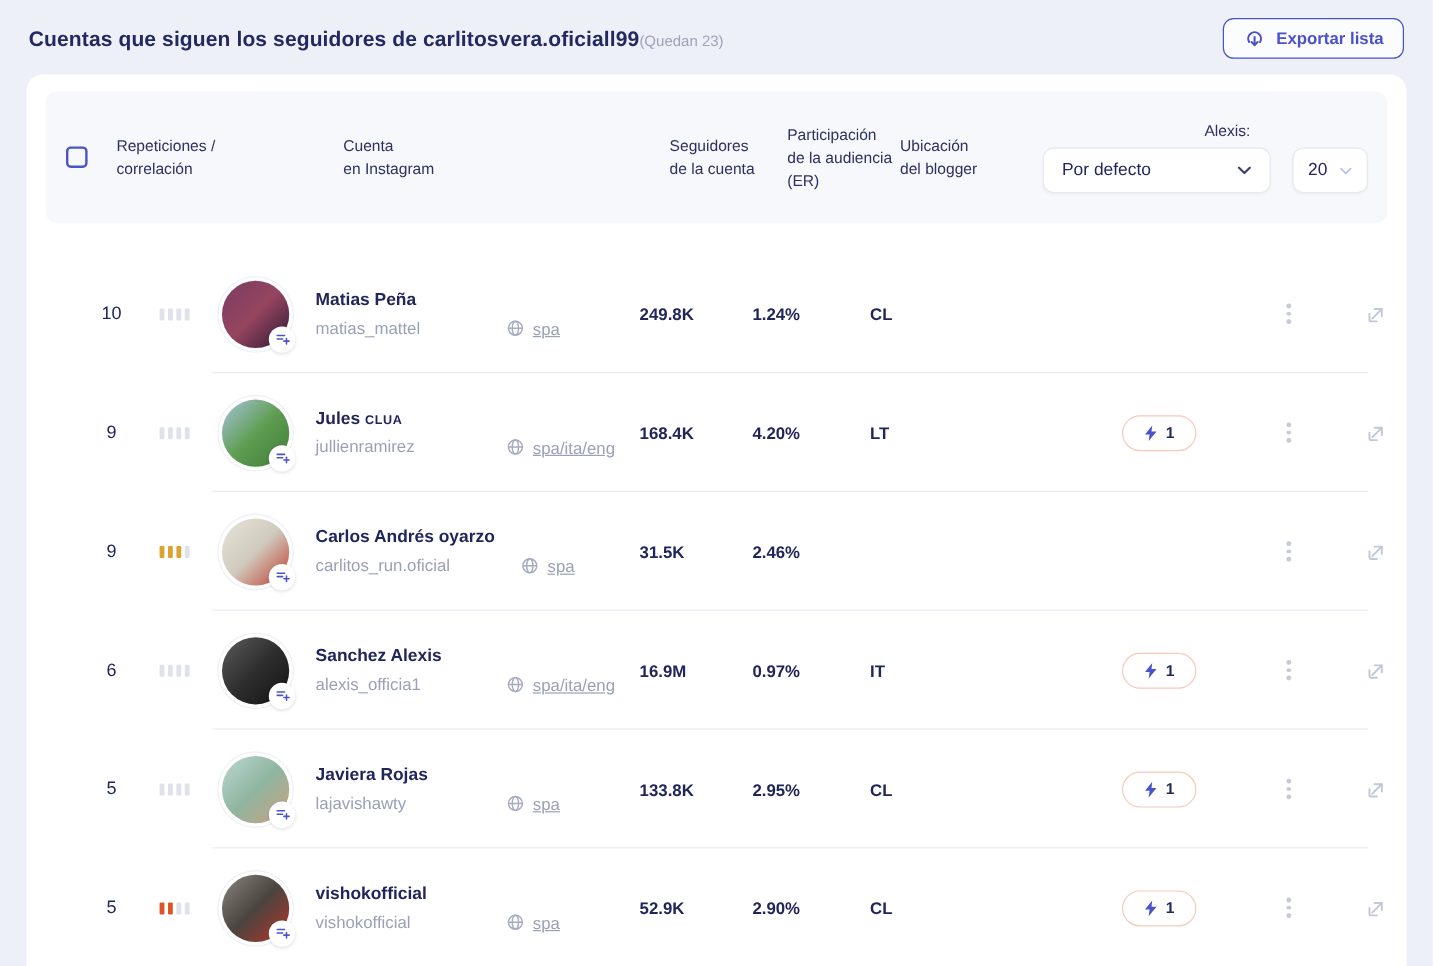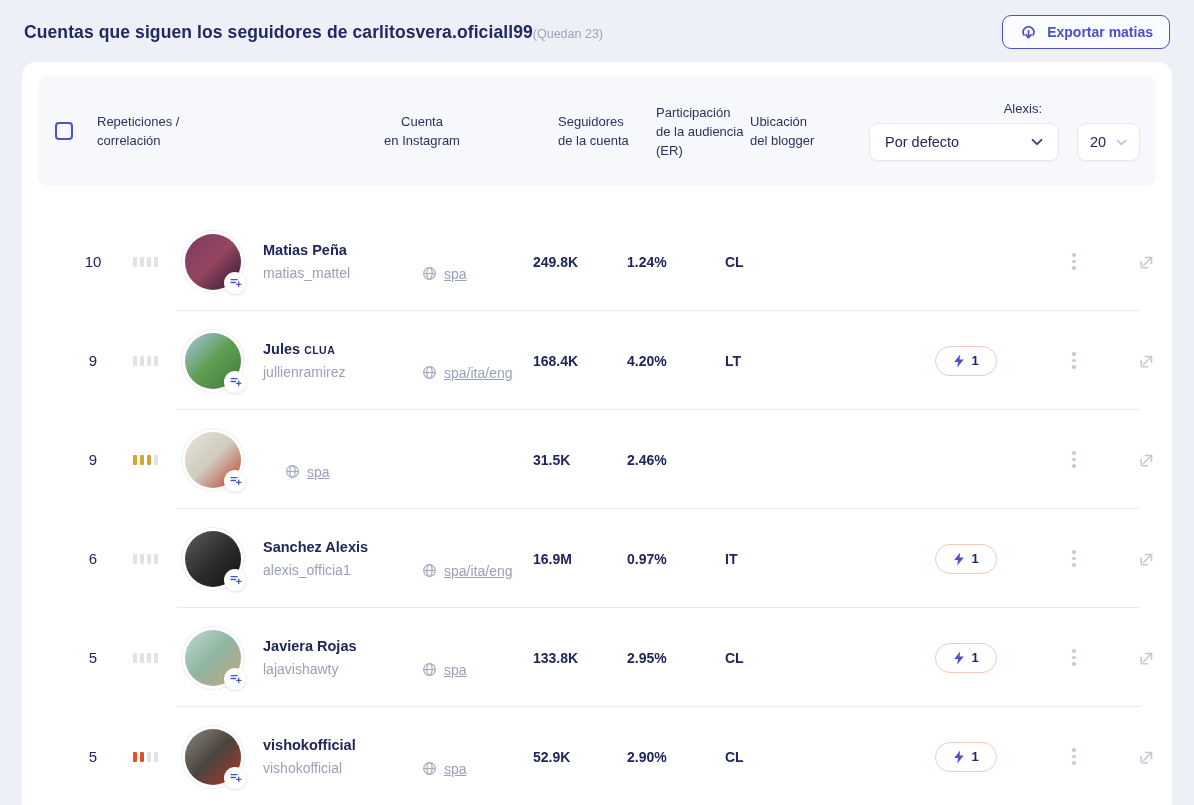--- a/index.html
+++ b/index.html
@@ -54,21 +54,21 @@
   .th { font-size: 13px; color: #2c3161; line-height: 19px; }
   .th-check { width: 30px; }
   .checkbox {
     width: 18px; height: 18px;
     border: 2px solid #4a54c8;
     border-radius: 4px;
     background: #f7f8fb;
     cursor: pointer;
   }
   .th-rep { width: 189px; margin-left: 12px; }
-  .th-account { width: 272px; text-align: center; }
+  .th-account { width: 272px; }
   .th-followers { width: 98px; }
   .th-er { width: 94px; }
   .th-location { width: 110px; }
 
   .sort-area { margin-left: auto; display: flex; flex-direction: column; align-items: flex-end; gap: 7px; }
   .sort-label { font-size: 13px; color: #2c3161; margin-right: 98px; }
   .sort-row { display: flex; gap: 18px; align-items: center; }
   .select-box {
     height: 38px; background: #fff;
     border: 1px solid #e7e9f2; border-radius: 9px;
@@ -143,21 +143,21 @@
     <span class="page-subtitle">(Quedan 23)</span>
   </div>
   <button class="export-btn">
     <span style="display:flex;">
       <svg width="19" height="19" viewBox="0 0 20 20" fill="none">
         <path d="M5.2 12.6 A 5.6 5.6 0 1 1 14.8 12.6" stroke="#4a50cb" stroke-width="1.8" stroke-linecap="round"></path>
         <path d="M10 8.2 V15" stroke="#4a50cb" stroke-width="1.8" stroke-linecap="round"></path>
         <path d="M7.3 12.6 L10 15.3 L12.7 12.6" stroke="#4a50cb" stroke-width="1.8" stroke-linecap="round" stroke-linejoin="round"></path>
       </svg>
     </span>
-    <span>Exportar matias</span>
+    <span>Exportar lista</span>
   </button>
 </div>
 
 <div class="card">
 
   <div class="thead">
     <div class="th-check">
       <div class="checkbox"></div>
     </div>
     <div class="th th-rep">
@@ -353,20 +353,27 @@
           <svg width="13" height="13" viewBox="0 0 16 16" fill="none">
             <path d="M2.5 4.5 H10" stroke="#4a54c8" stroke-width="1.6" stroke-linecap="round"></path>
             <path d="M2.5 8 H8" stroke="#4a54c8" stroke-width="1.6" stroke-linecap="round"></path>
             <path d="M12 7.5 V13" stroke="#4a54c8" stroke-width="1.6" stroke-linecap="round"></path>
             <path d="M9.3 10.2 H14.7" stroke="#4a54c8" stroke-width="1.6" stroke-linecap="round"></path>
           </svg>
         </span>
       </div>
     </div>
     <div class="cell-profile">
+      <div class="who">
+        <div class="name-line">
+          <span>Carlos Andrés oyarzo</span>
+          <span class="name-suffix"></span>
+        </div>
+        <div class="user-line">carlitos_run.oficial</div>
+      </div>
       <div class="cell-lang">
         <span style="display:flex;">
           <svg width="15" height="15" viewBox="0 0 16 16" fill="none">
             <circle cx="8" cy="8" r="6.2" stroke="#a6abbf" stroke-width="1.3"></circle>
             <ellipse cx="8" cy="8" rx="2.8" ry="6.2" stroke="#a6abbf" stroke-width="1.3"></ellipse>
             <path d="M1.8 8 H14.2" stroke="#a6abbf" stroke-width="1.3"></path>
           </svg>
         </span>
         <span>spa</span>
       </div>

